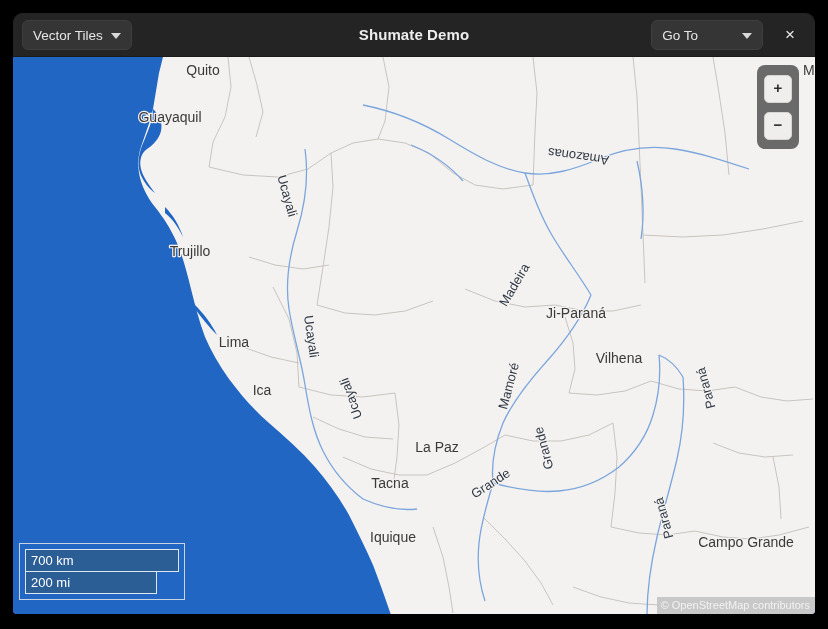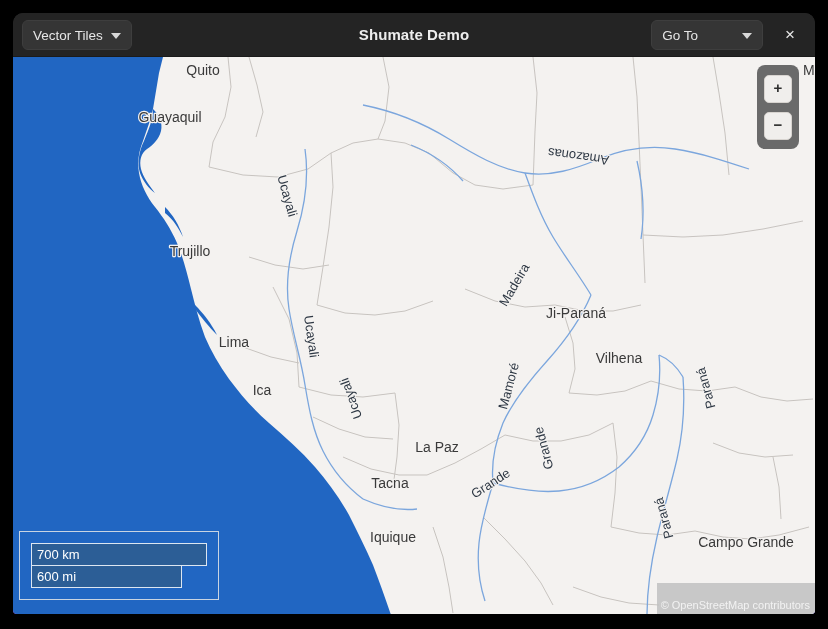--- a/index.html
+++ b/index.html
@@ -151,22 +151,22 @@
     font-weight: bold;
   }
 
   
   #scale-bar {
     position: absolute;
     left: 6px;
     bottom: 14px;
     border: 1px solid #c9d4e2;
     background: transparent;
-    padding: 11px;
-    width: 200px;
+    padding: 5px;
+    width: 166px;
     box-sizing: border-box;
   }
   .scale-row {
     background: #2c5e96;
     border: 1px solid #dde6f1;
     color: #ffffff;
     font-size: 13px;
     line-height: 19px;
     padding: 1px 5px;
     box-sizing: border-box;
@@ -177,21 +177,21 @@
 
   
   #attribution {
     position: absolute;
     right: 0px;
     bottom: 0px;
     background: rgba(190,190,190,0.82);
     color: #f2f2f2;
     font-size: 11px;
     line-height: 15px;
-    padding: 15px 5px 1px 4px;
+    padding: 1px 5px 1px 4px;
     white-space: nowrap;
   }
 </style>
 </head>
 <body>
 
 <div id="app-window">
 
   <div id="header-bar">
 
@@ -336,18 +336,18 @@
       </g>
     </svg>
 
     <div id="zoom-controls">
       <div class="zoom-btn">+</div>
       <div class="zoom-btn">−</div>
     </div>
 
     <div id="scale-bar">
       <div class="scale-row" id="scale-km">700 km</div>
-      <div class="scale-row" id="scale-mi">600 mi</div>
+      <div class="scale-row" id="scale-mi">200 mi</div>
     </div>
 
     <div id="attribution">© OpenStreetMap contributors</div>
   </div>
 </div>
 
 </body></html>

